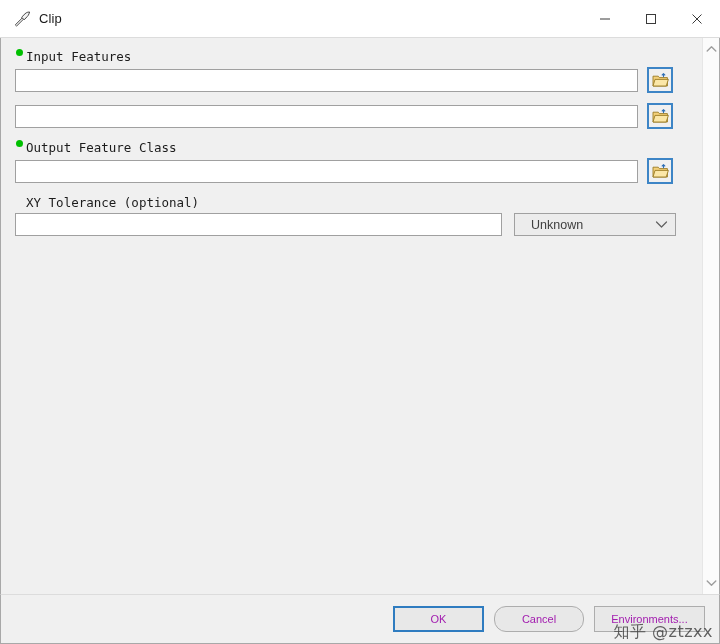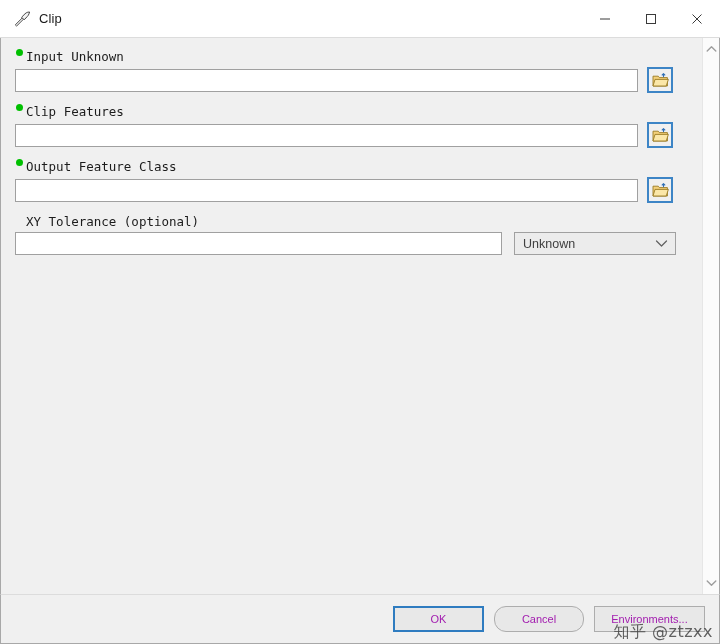--- a/index.html
+++ b/index.html
@@ -151,21 +151,21 @@
   }
   .unit-select {
     width: 162px;
     height: 23px;
     background: #ececec;
     border: 1px solid #a0a0a0;
     box-sizing: border-box;
     display: flex;
     align-items: center;
     justify-content: space-between;
-    padding: 0 7px 0 8px;
+    padding: 0 7px 0 16px;
     font-family: "Liberation Sans", sans-serif;
     font-size: 12.5px;
     color: #404040;
     cursor: default;
   }
   .chev { display: block; }
 
   
   .scrollbar {
     width: 17px;
@@ -271,39 +271,35 @@
       </div>
     </div>
   </div>
 
   <div class="body-area">
     <div class="content">
 
       <div class="field-block">
         <div class="label-row">
           <span class="req-dot"></span>
-          <span class="field-label">Input Unknown</span>
+          <span class="field-label">Input Features</span>
         </div>
         <div class="input-row">
           <input class="text-input" type="text" value="" style="">
           <div class="browse-btn">
             <svg width="17" height="15" viewBox="0 0 17 15">
               <path d="M1 3.2 L6.2 3.2 L7.4 4.6 L15.4 4.6 L15.4 13 L1 13 Z" fill="#f3d07a" stroke="#9a7a22" stroke-width="0.9" stroke-linejoin="round"></path>
               <path d="M3.0 6.4 L16.4 6.4 L14.2 13 L1 13 Z" fill="#fbe7a8" stroke="#9a7a22" stroke-width="0.9" stroke-linejoin="round"></path>
               <path d="M11.5 0.8 L11.5 3.6 M10.2 2.0 L11.5 0.7 L12.8 2.0" stroke="#2f6fb5" stroke-width="1.1" fill="none" stroke-linecap="round"></path>
             </svg>
           </div>
         </div>
       </div>
 
       <div class="field-block">
-        <div class="label-row">
-          <span class="req-dot"></span>
-          <span class="field-label">Clip Features</span>
-        </div>
         <div class="input-row">
           <input class="text-input" type="text" value="" style="">
           <div class="browse-btn">
             <svg width="17" height="15" viewBox="0 0 17 15">
               <path d="M1 3.2 L6.2 3.2 L7.4 4.6 L15.4 4.6 L15.4 13 L1 13 Z" fill="#f3d07a" stroke="#9a7a22" stroke-width="0.9" stroke-linejoin="round"></path>
               <path d="M3.0 6.4 L16.4 6.4 L14.2 13 L1 13 Z" fill="#fbe7a8" stroke="#9a7a22" stroke-width="0.9" stroke-linejoin="round"></path>
               <path d="M11.5 0.8 L11.5 3.6 M10.2 2.0 L11.5 0.7 L12.8 2.0" stroke="#2f6fb5" stroke-width="1.1" fill="none" stroke-linecap="round"></path>
             </svg>
           </div>
         </div>

